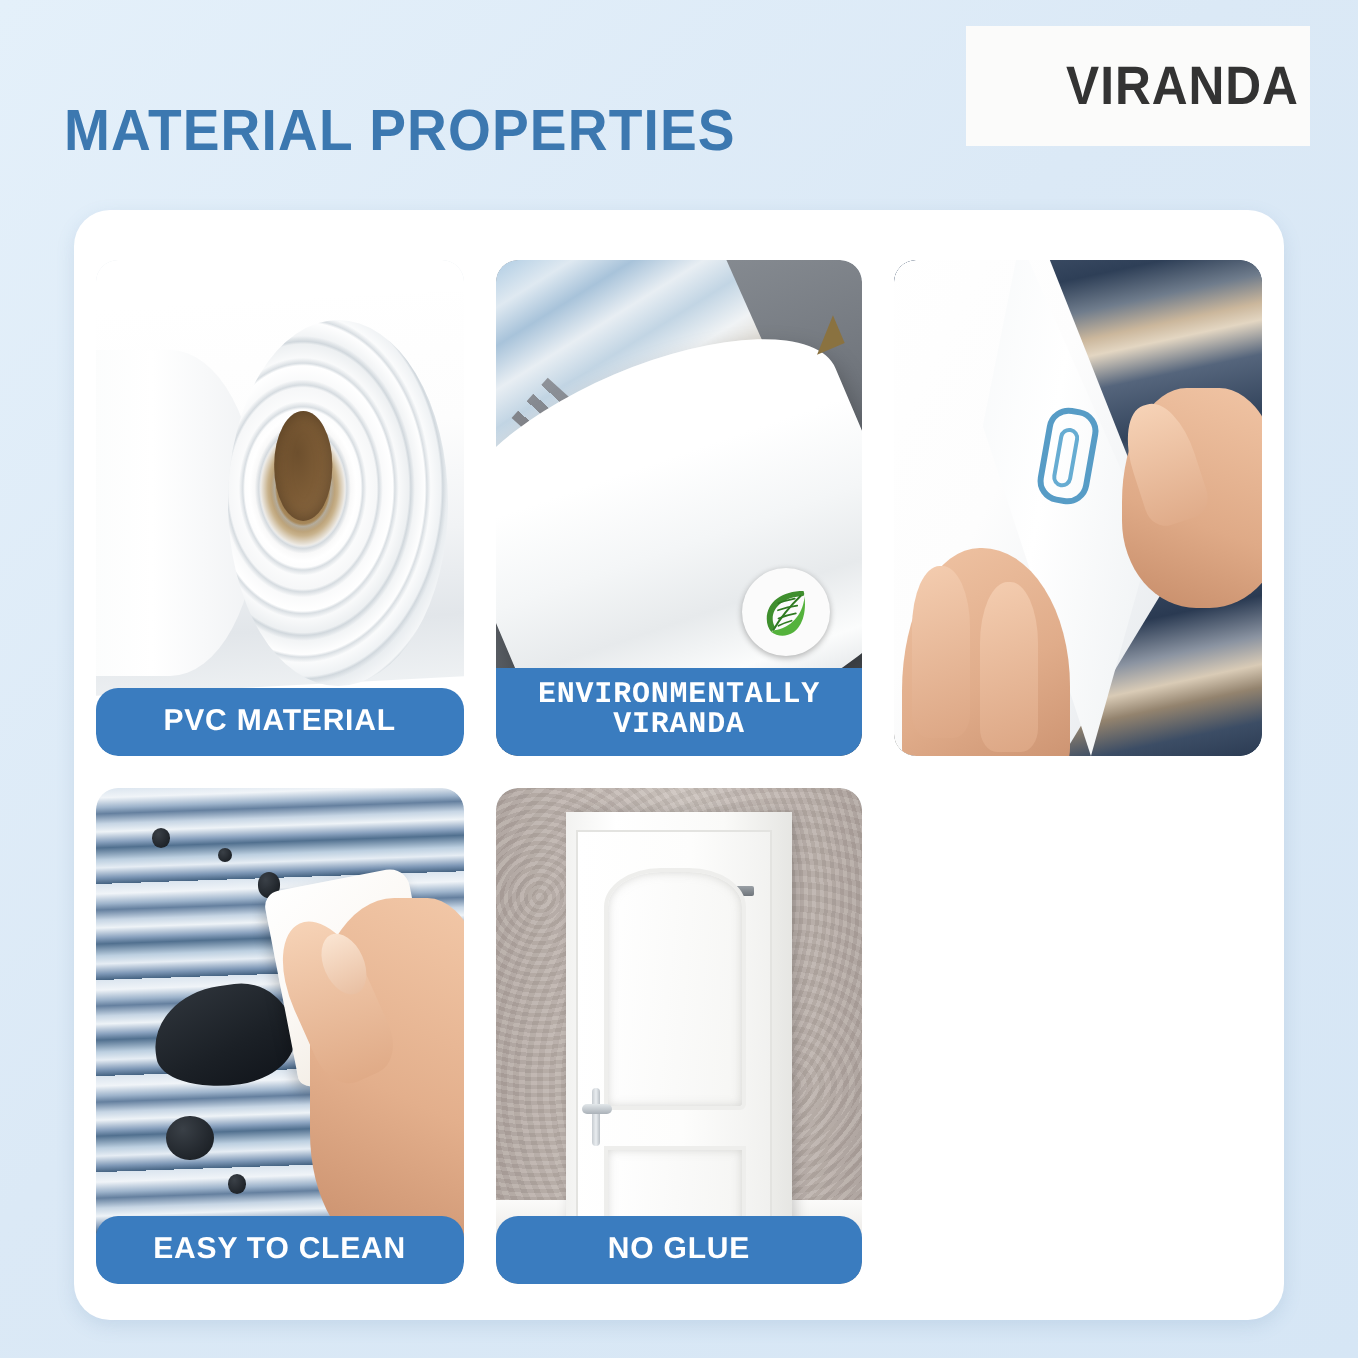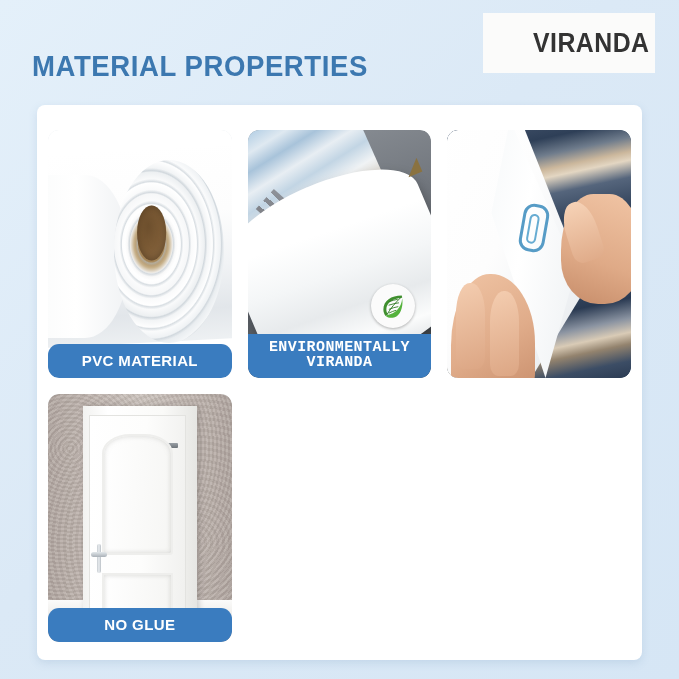--- a/index.html
+++ b/index.html
@@ -54,21 +54,21 @@
   }
 
   
   .panel {
     position: absolute;
     left: 37px;
     top: 105px;
     width: 605px;
     height: 555px;
     background: #ffffff;
-    border-radius: 8px;
+    border-radius: 18px;
     box-shadow: 0 3px 9px rgba(90,130,170,0.17);
     box-sizing: border-box;
     padding: 25px 11px 18px 11px;
   }
   .grid {
     display: grid;
     grid-template-columns: repeat(3, 1fr);
     grid-template-rows: repeat(2, 1fr);
     gap: 16px;
     width: 100%;
@@ -510,20 +510,37 @@
         <div class="sa-marble"></div>
         <div class="sa-peel"></div>
         <div class="sa-peel-fold"></div>
         <div class="sa-clip"></div>
         <div class="sa-hand-r"></div>
         <div class="sa-hand-l"></div>
       </div>
     </div>
 
 
+    <div class="card">
+      <div class="card-photo">
+        <div class="ec-bg"></div>
+        <div class="stain" style="left:15%; top:8%;  width:5%;  height:4%"></div>
+        <div class="stain" style="left:33%; top:12%; width:4%;  height:3%"></div>
+        <div class="stain" style="left:44%; top:17%; width:6%;  height:5%"></div>
+        <div class="stain" style="left:52%; top:26%; width:7%;  height:6%"></div>
+        <div class="stain-big"></div>
+        <div class="stain" style="left:19%; top:66%; width:13%; height:9%"></div>
+        <div class="stain" style="left:36%; top:78%; width:5%;  height:4%"></div>
+        <div class="ec-cloth"></div>
+        <div class="ec-hand"></div>
+        <div class="ec-thumb"></div>
+        <div class="ec-nail"></div>
+      </div>
+      <div class="card-label">EASY TO CLEAN</div>
+    </div>
 
     <div class="card">
       <div class="card-photo">
         <div class="ng-bg"></div>
         <div class="ng-wall-tex"></div>
         <div class="ng-baseboard"></div>
         <div class="ng-frame">
           <div class="ng-door">
             <div class="ng-hinge"></div>
             <div class="ng-panel-top"></div>

